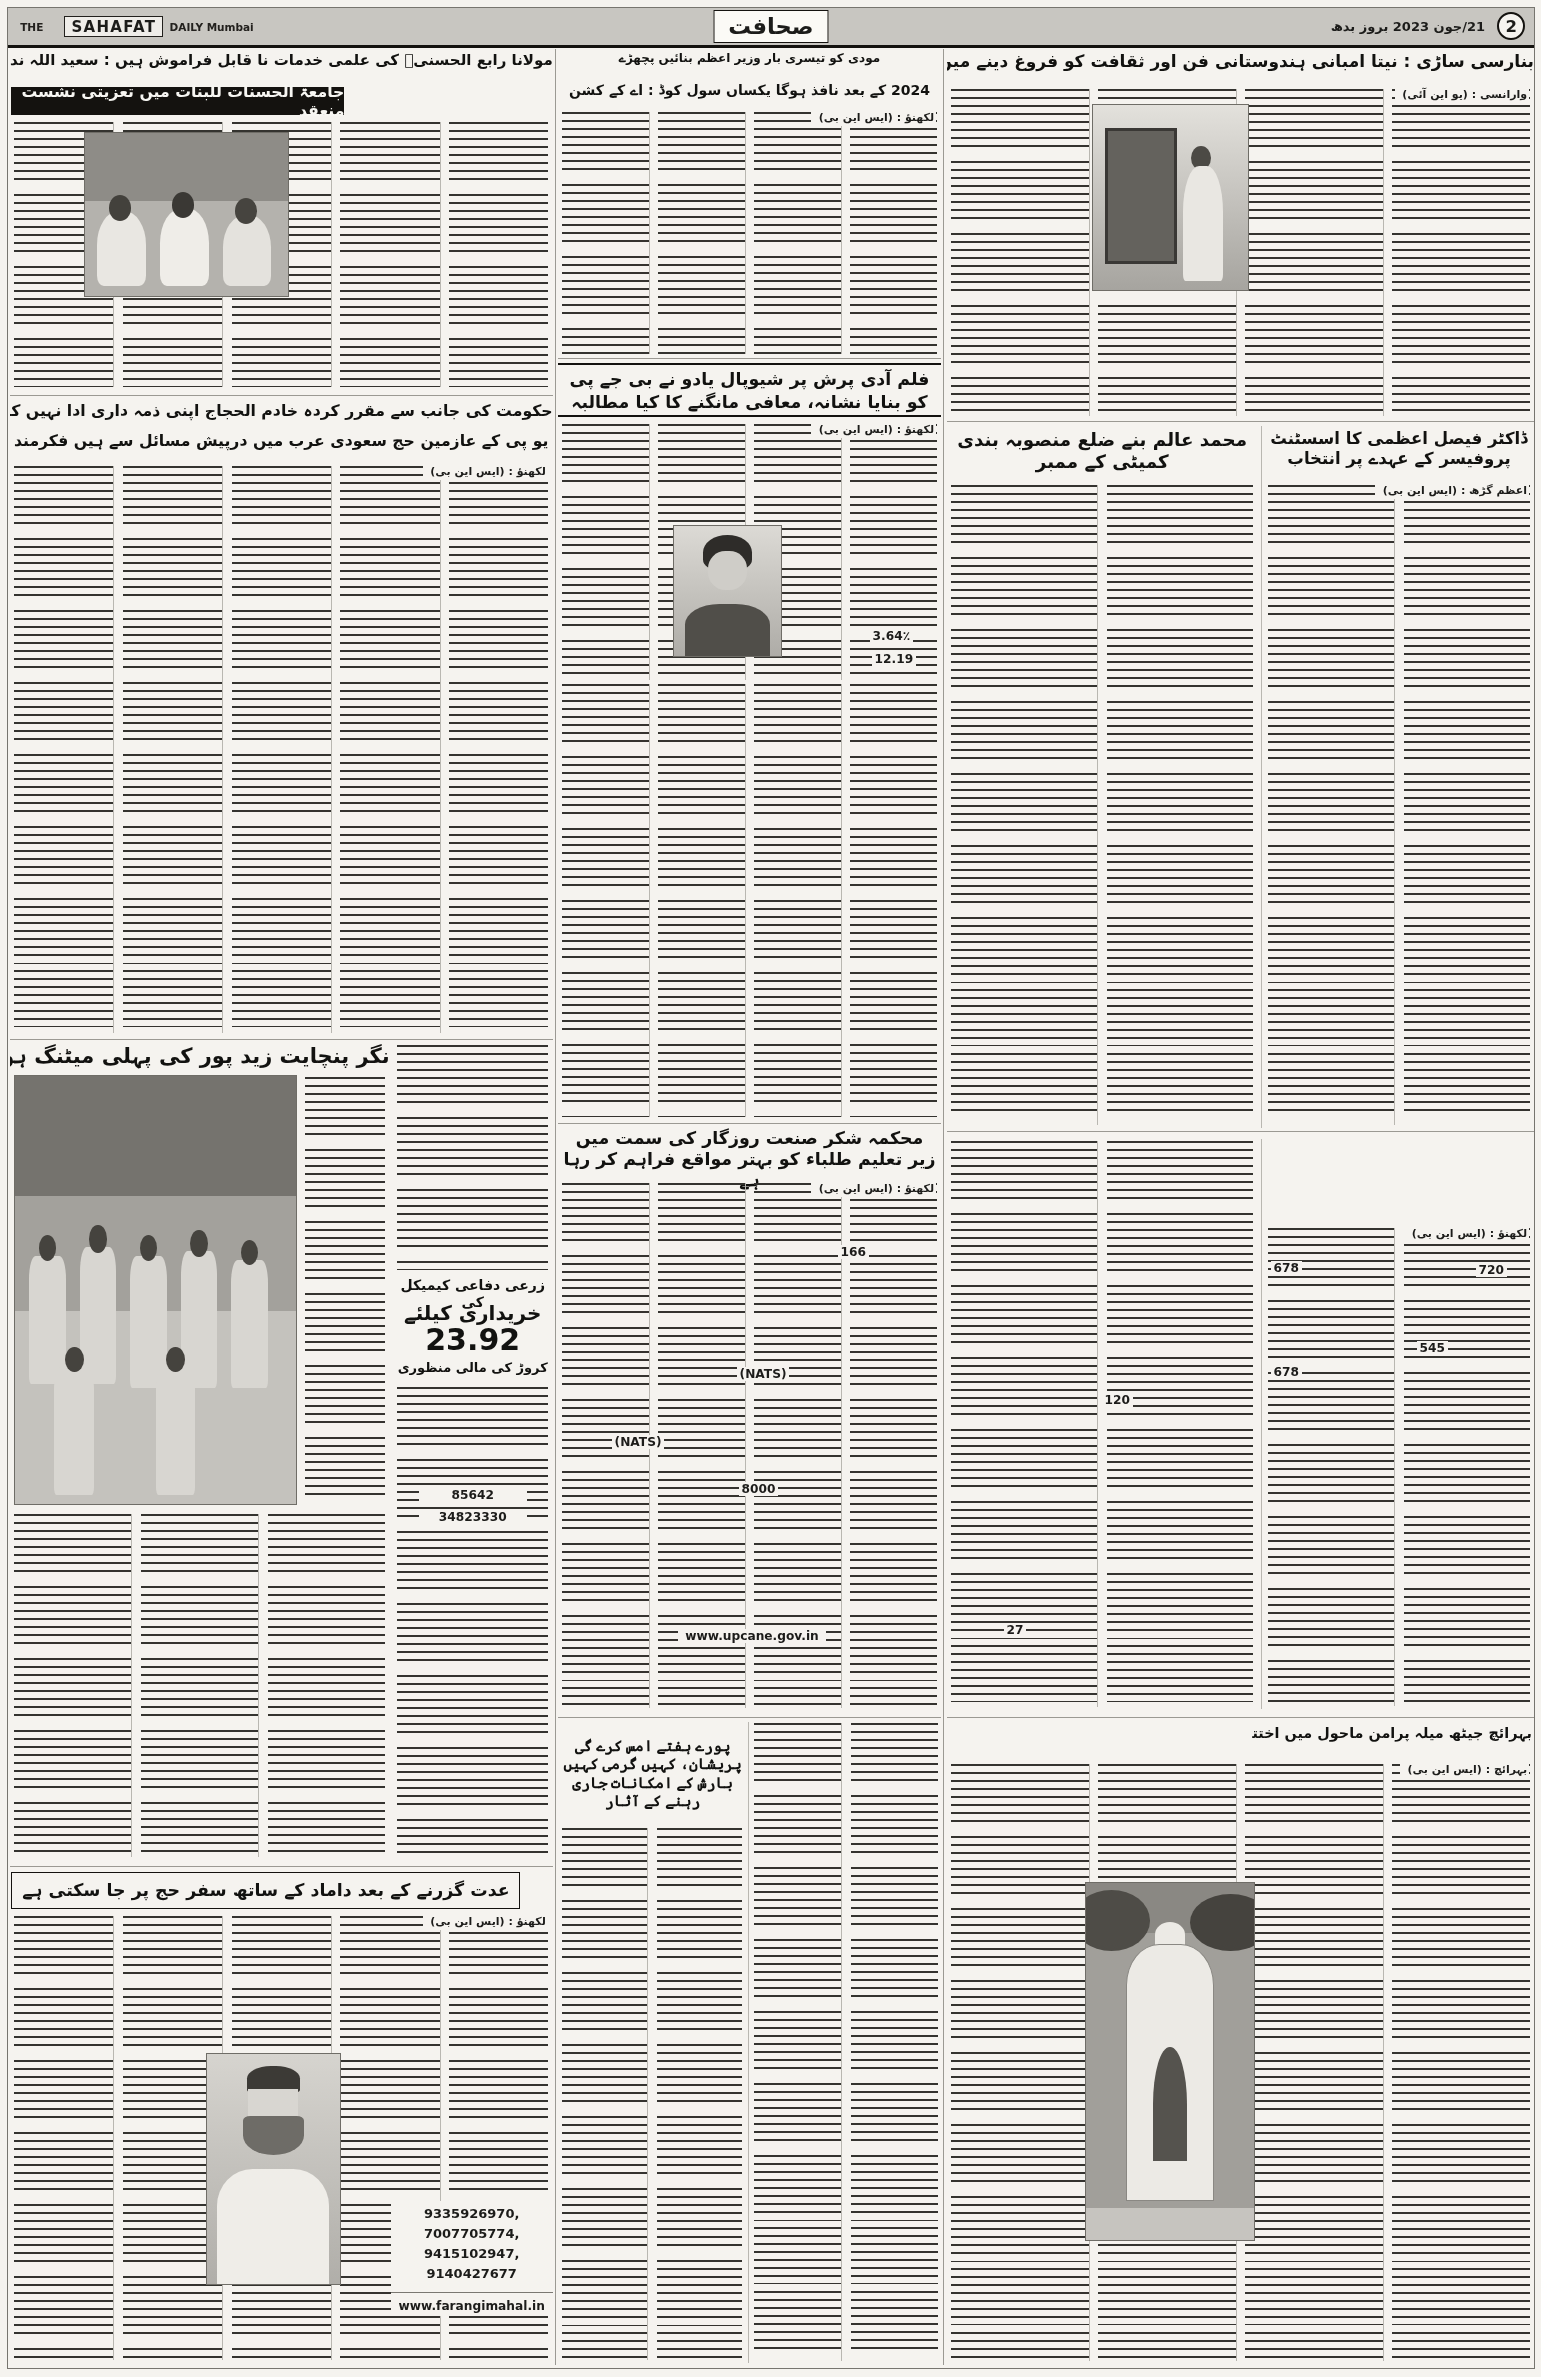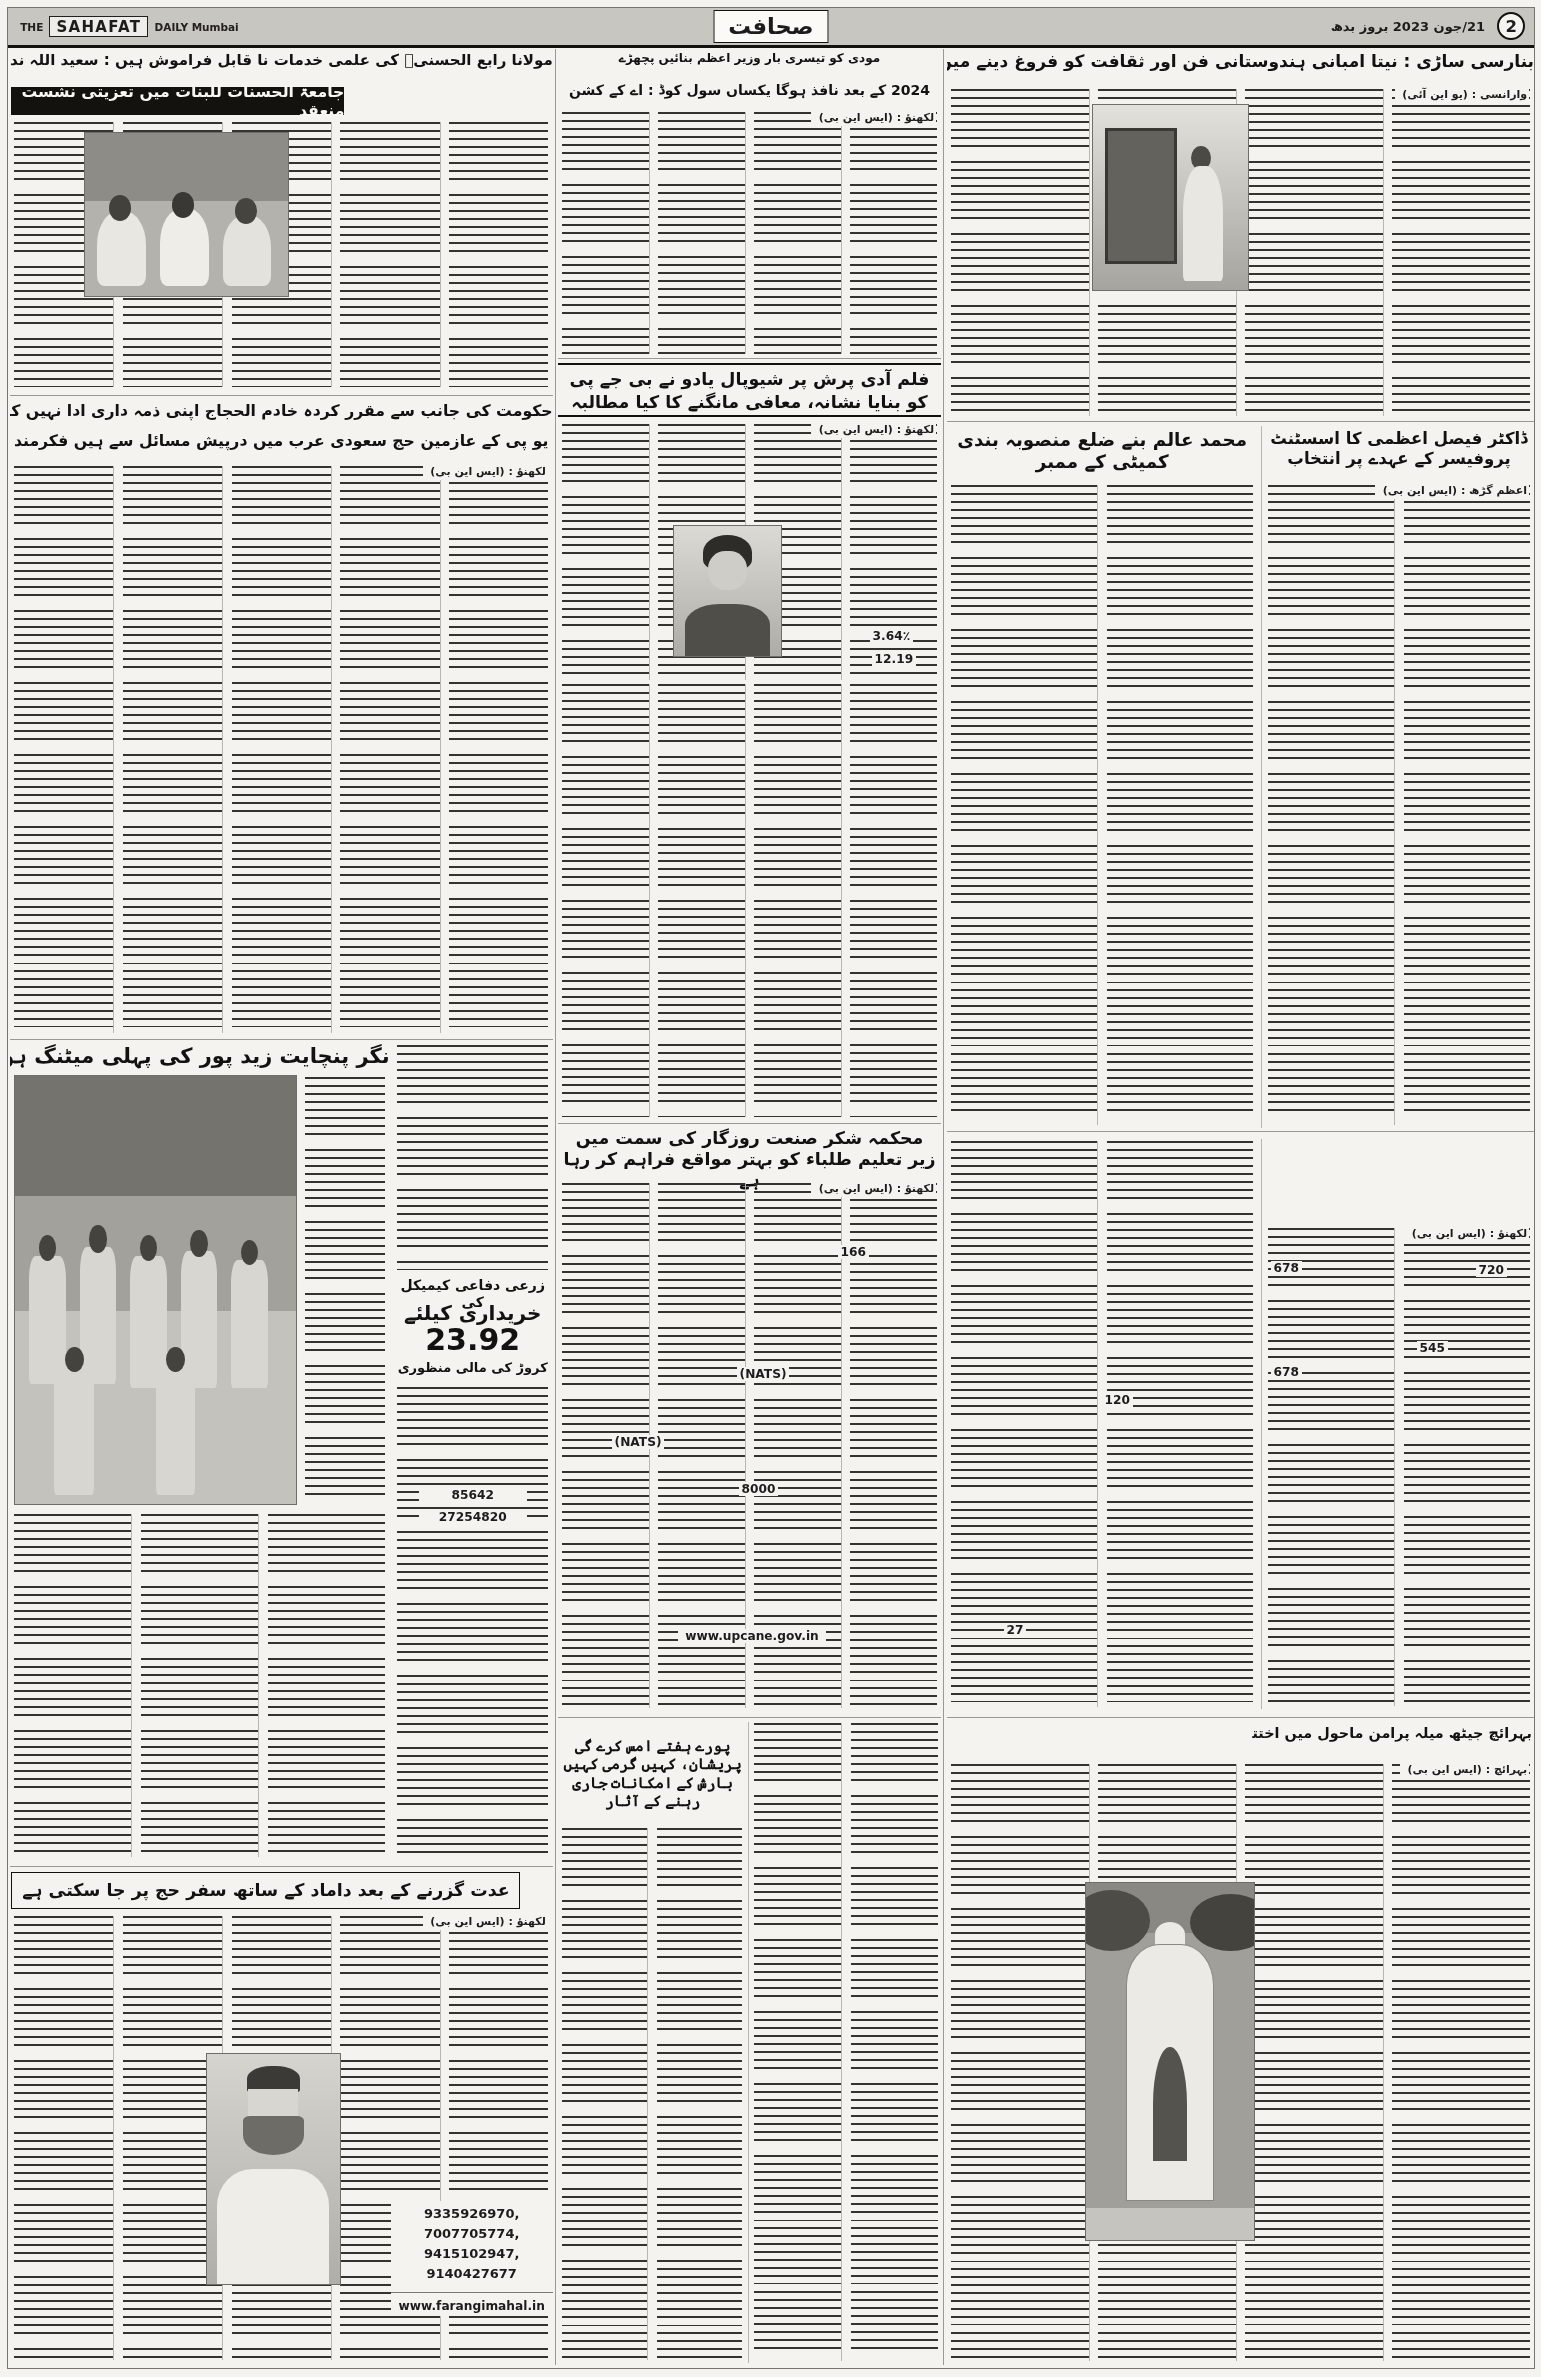--- a/index.html
+++ b/index.html
@@ -6,21 +6,21 @@
   html,body{margin:0;padding:0;background:#dcdad5;}
   .canvas{position:relative;width:1541px;height:2377px;background:#f5f3ef;
           font-family:"DejaVu Sans",sans-serif;color:#1c1c1a;overflow:hidden;}
   .sheet{position:absolute;left:7px;top:7px;width:1528px;height:2362px;
          border:0.9px solid #77756f;background:#f5f3ef;}
   
   .masthead{position:absolute;left:0;top:0;width:100%;height:37px;background:#c8c6c1;}
   .m-left{position:absolute;left:12.2px;top:0;height:37px;display:flex;align-items:center;gap:6.1px;}
   .m-pre,.m-post{font-size:10.5px;font-weight:bold;color:#23211e;}
   .m-main{font-size:15px;font-weight:bold;letter-spacing:1.3px;border:1.7px solid #22201d;
-          padding:0.9px 6.1px;background:#efede9;}
+          padding:0.9px 6.1px;background:#efede9;margin-left:15px;}
   .nameplate{position:absolute;left:50%;top:1.7px;transform:translateX(-50%);width:115px;height:33px;
              border:1.7px solid #14120f;background:#fbfaf6;display:flex;align-items:center;
              justify-content:center;font-size:22.6px;font-weight:bold;direction:rtl;}
   .m-right{position:absolute;right:49px;top:0;height:37px;display:flex;align-items:center;
            font-weight:bold;font-size:13px;direction:rtl;}
   .pagenum{position:absolute;right:8.7px;top:4.4px;width:28px;height:28px;border:2.6px solid #14120f;
            border-radius:50%;display:flex;align-items:center;justify-content:center;
            font-size:16.5px;font-weight:bold;background:#f5f3ef;}
   .mrule{position:absolute;left:0;top:37px;width:100%;height:2.6px;background:#14120f;}
   
@@ -126,21 +126,21 @@
     <div>
       <h2 class="hl" style="left:383px;top:237px;width:160px;height:22.6px;font-size:14px;">زرعی دفاعی کیمیکل کی</h2>
       <h2 class="hl" style="left:383px;top:261px;width:160px;height:21px;font-size:20px;">خریداری کیلئے</h2>
       <h2 class="hl" style="left:383px;top:282px;width:160px;height:37px;font-size:30px;direction:ltr;">23.92</h2>
       <h2 class="hl" style="left:383px;top:320px;width:160px;height:21px;font-size:13px;">کروڑ کی مالی منظوری</h2>
       <div class="body" style="left:383px;top:345px;width:160px;height:474px;">
         <div class="colwrap">
               <div class="col"></div>
             </div>
         <span class="tok" style="left:26px;top:103px;width:108px;text-align:center;">85642</span>
-        <span class="tok" style="left:26px;top:125px;width:108px;text-align:center;">27254820</span>
+        <span class="tok" style="left:26px;top:125px;width:108px;text-align:center;">34823330</span>
       </div>
     </div>
 
     <div>
       <h2 class="hl now" style="left:0;top:3.5px;width:380px;height:28px;font-size:21px;">نگر پنچایت زید پور کی پہلی میٹنگ ہوئی منعقد</h2>
       <div class="photo" style="left:4.4px;top:35px;width:283px;height:430px;background:linear-gradient(180deg,#75736e 0 28%,#a3a19c 28% 55%,#c4c2bd 55% 100%);">
         <div class="fig" style="left:5%;top:42%;width:13%;height:30%;"></div>
         <div class="fig" style="left:23%;top:40%;width:13%;height:32%;"></div>
         <div class="fig" style="left:41%;top:42%;width:13%;height:31%;"></div>
         <div class="fig" style="left:59%;top:41%;width:13%;height:32%;"></div>

